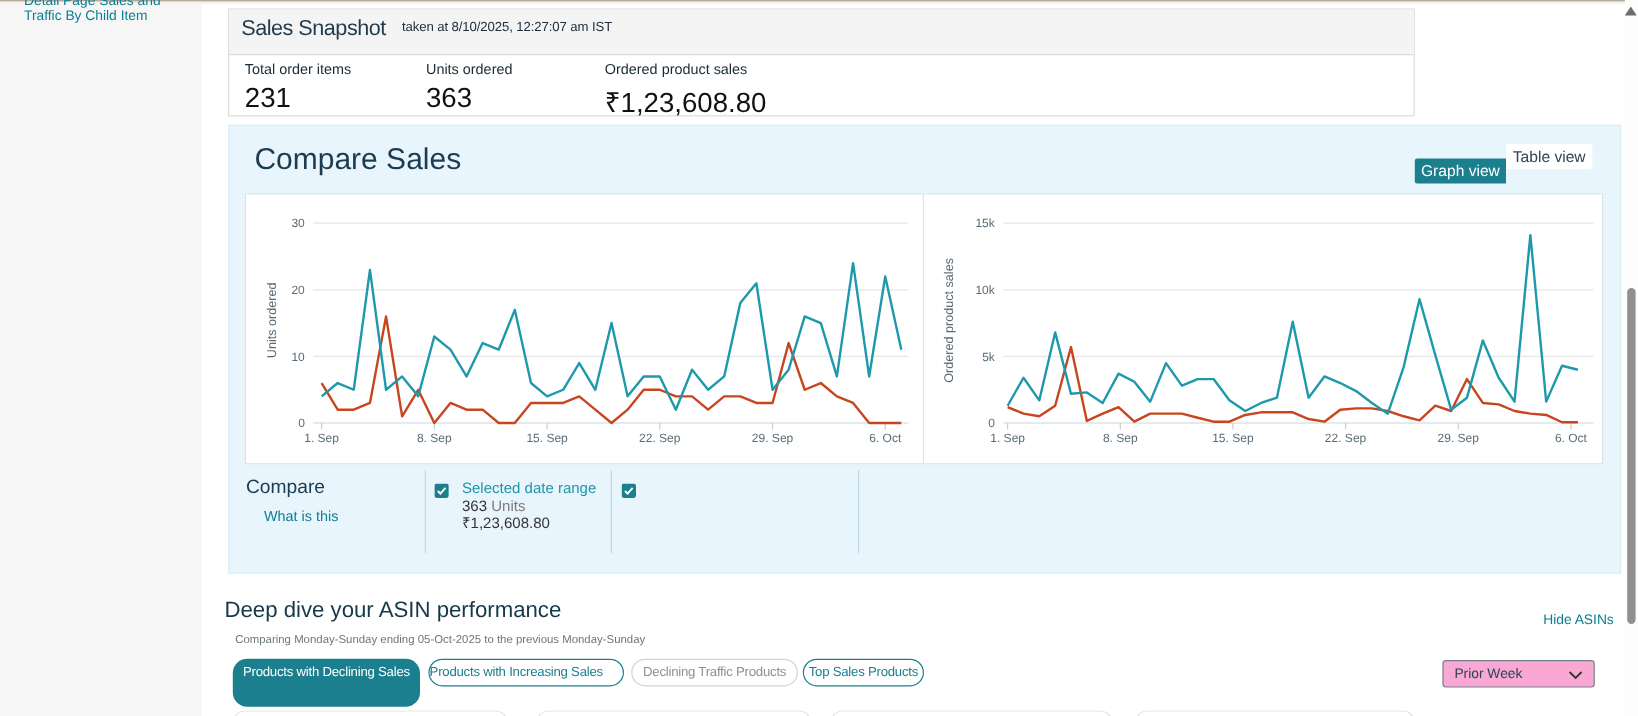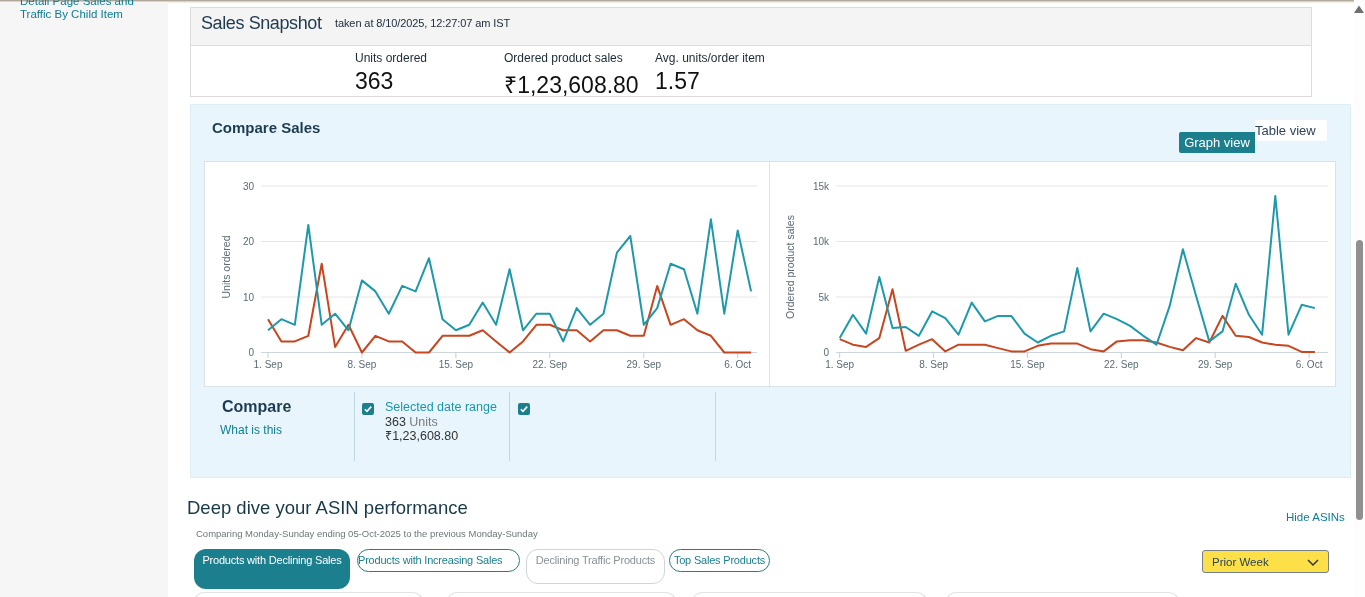--- a/index.html
+++ b/index.html
@@ -5,34 +5,34 @@
 body{width:1365px;height:597px;overflow:hidden;position:relative;font-family:"Liberation Sans",sans-serif;background:#fff;}
 .abs{position:absolute;}
 </style></head>
 <body>
 <div class="abs" style="left:0;top:0;width:1365px;height:1px;background:#b3a99b"></div>
 <div class="abs" style="left:0;top:1px;width:1365px;height:1px;background:#d9d3c8"></div>
 <div class="abs" style="left:0;top:2px;width:1365px;height:1px;background:#f1efe9"></div>
 <div class="abs" style="left:0;top:2px;width:168px;height:595px;background:#f6f6f6"></div>
 <div class="abs" style="left:20px;top:-5px;width:118px;font-size:11.5px;line-height:12.5px;color:#0d7e94">Detail Page Sales and Traffic By Child Item</div>
 
-<div class="abs" style="left:190px;top:7px;width:1122px;height:90px;border:1px solid #dcdcdc;background:#fff">
+<div class="abs" style="left:190px;top:7px;width:989px;height:90px;border:1px solid #dcdcdc;background:#fff">
   <div class="abs" style="left:0;top:0;width:100%;height:38px;background:#f4f4f4;border-bottom:1px solid #dcdcdc">
     <span class="abs" style="left:10px;top:5px;font-size:18px;letter-spacing:-0.4px;color:#1f3a4d">Sales Snapshot</span>
     <span class="abs" style="left:144px;top:9px;font-size:11px;letter-spacing:-0.1px;color:#232f3e">taken at 8/10/2025, 12:27:07 am IST</span>
   </div>
+  <div class="abs" style="left:13px;top:43px;font-size:12px;color:#1a2b36">Total order items<div style="font-size:23px;color:#111;margin-top:3px">231</div></div>
   <div class="abs" style="left:164px;top:43px;font-size:12px;color:#1a2b36">Units ordered<div style="font-size:23px;color:#111;margin-top:3px">363</div></div>
   <div class="abs" style="left:313px;top:43px;font-size:12px;color:#1a2b36">Ordered product sales<div style="font-size:23px;color:#111;margin-top:3px">₹1,23,608.80</div></div>
-  <div class="abs" style="left:464px;top:43px;font-size:12px;color:#1a2b36">Avg. units/order item<div style="font-size:23px;color:#111;margin-top:3px">1.57</div></div>
 </div>
 
 <div class="abs" style="left:190px;top:104px;width:1161px;height:374px;background:#e9f5fc;border:1px solid #ddeef7">
-  <span class="abs" style="left:21px;top:14px;font-size:15px;font-weight:bold;color:#1c3c52">Compare Sales</span>
+  <span class="abs" style="left:21px;top:14px;font-size:25px;font-weight:normal;color:#1c3c52">Compare Sales</span>
   <div class="abs" style="left:988px;top:27px;width:76px;height:21px;background:#1b7f8e;border-radius:2px 0 0 2px;color:#fff;font-size:13px;text-align:center;line-height:21px">Graph view</div>
-  <div class="abs" style="left:1064px;top:15px;width:72px;height:21px;background:#fff;border-radius:0 2px 2px 0;color:#30455c;font-size:13px;line-height:21px">Table view</div>
+  <div class="abs" style="left:1064px;top:15px;width:72px;height:21px;background:#fff;border-radius:0 2px 2px 0;color:#30455c;font-size:13px;text-align:center;line-height:21px">Table view</div>
 
   <div class="abs" style="left:13px;top:56px;width:1132px;height:226px;background:#fff;border:1px solid #d8e3e8">
     <svg width="563" height="226" style="position:absolute;left:0;top:0">
 <text x="25" y="105" font-size="10.5" fill="#5a6b75" transform="rotate(-90 25 105)" text-anchor="middle">Units ordered</text>
 <line x1="56" y1="190.5" x2="552" y2="190.5" stroke="#ccd6dd" stroke-width="1"></line>
         <text x="49" y="194.0" text-anchor="end" font-size="10" fill="#5a6b75">0</text>
         <line x1="56" y1="135.0" x2="552" y2="135.0" stroke="#e6e6e6" stroke-width="1"></line>
         <text x="49" y="138.5" text-anchor="end" font-size="10" fill="#5a6b75">10</text>
         <line x1="56" y1="79.5" x2="552" y2="79.5" stroke="#e6e6e6" stroke-width="1"></line>
         <text x="49" y="83.0" text-anchor="end" font-size="10" fill="#5a6b75">20</text>
@@ -74,21 +74,21 @@
         <text x="351.3" y="206" text-anchor="middle" font-size="10" fill="#5a6b75">22. Sep</text>
         <line x1="445.2" y1="190.5" x2="445.2" y2="196" stroke="#ccc" stroke-width="1"></line>
         <text x="445.2" y="206" text-anchor="middle" font-size="10" fill="#5a6b75">29. Sep</text>
         <line x1="539.1" y1="190.5" x2="539.1" y2="196" stroke="#ccc" stroke-width="1"></line>
         <text x="539.1" y="206" text-anchor="middle" font-size="10" fill="#5a6b75">6. Oct</text>
 <polyline points="69.7,177.2 82.9,182.7 96.1,184.9 109.3,176.1 122.5,127.2 135.7,188.8 148.9,182.7 162.1,177.2 175.3,189.4 188.5,182.7 201.7,182.7 214.9,182.7 228.1,186.1 241.3,189.4 254.5,189.4 267.7,183.8 280.9,181.6 294.1,181.6 307.3,181.6 320.5,187.2 333.7,189.4 346.9,179.4 360.1,178.3 373.3,178.3 386.5,180.5 399.7,184.9 412.9,188.3 426.1,176.1 439.3,180.5 452.5,153.9 465.7,173.8 478.9,175.0 492.1,180.5 505.3,182.7 518.5,183.8 531.7,189.9 544.9,189.9" fill="none" stroke="#c7461f" stroke-width="2" stroke-linejoin="round"></polyline>
 <polyline points="69.7,176.1 82.9,152.8 96.1,171.6 109.3,115.0 122.5,166.1 135.7,165.0 148.9,173.8 162.1,149.4 175.3,156.1 188.5,172.7 201.7,140.6 214.9,159.4 228.1,153.9 241.3,153.9 254.5,171.6 267.7,180.5 280.9,173.8 294.1,169.4 307.3,106.1 320.5,169.4 333.7,151.7 346.9,157.2 360.1,163.9 373.3,173.8 386.5,182.7 399.7,143.9 412.9,87.3 426.1,133.9 439.3,179.4 452.5,169.4 465.7,121.7 478.9,152.8 492.1,172.7 505.3,34.0 518.5,172.7 531.7,142.8 544.9,146.1" fill="none" stroke="#1e99ab" stroke-width="2" stroke-linejoin="round"></polyline>
 </svg>
   </div>
 
-  <span class="abs" style="left:31px;top:293px;font-size:16px;font-weight:bold;color:#1c3c52">Compare</span>
+  <span class="abs" style="left:14px;top:293px;font-size:16px;font-weight:normal;color:#1c3c52">Compare</span>
   <span class="abs" style="left:29px;top:318px;font-size:12px;color:#0d7e94">What is this</span>
   <div class="abs" style="left:163px;top:287px;width:1px;height:69px;background:#bdd9e3"></div>
   <div class="abs" style="left:318px;top:287px;width:1px;height:69px;background:#bdd9e3"></div>
   <div class="abs" style="left:524px;top:287px;width:1px;height:69px;background:#bdd9e3"></div>
   <div class="abs" style="left:171px;top:298px;width:12px;height:12px">
       <svg width="12" height="12" viewBox="0 0 12 12" style="position:absolute;left:0;top:0">
         <rect width="12" height="12" rx="2" fill="#1b7f8e"></rect>
         <polyline points="2.8,6.2 5,8.4 9.2,3.6" fill="none" stroke="#fff" stroke-width="1.6"></polyline>
       </svg>
     </div>
@@ -104,24 +104,24 @@
       </svg>
     </div>
 </div>
 
 <span class="abs" style="left:187px;top:497px;font-size:18.5px;color:#16394a">Deep dive your ASIN performance</span>
 <span class="abs" style="left:1286px;top:511px;font-size:11.5px;color:#0d7e94">Hide ASINs</span>
 <span class="abs" style="left:196px;top:528px;font-size:9.5px;color:#6c7778">Comparing Monday-Sunday ending 05-Oct-2025 to the previous Monday-Sunday</span>
 
 <div class="abs" style="left:194px;top:549px;width:156px;height:40px;border-radius:12px;background:#1b7f8e;color:#fff;font-size:11px;letter-spacing:-0.2px;white-space:nowrap;text-align:center;line-height:23px">Products with Declining Sales</div>
 <div class="abs" style="left:357px;top:549px;width:163px;height:23px;border-radius:12px;background:#fff;border:1px solid #1b7f8e;color:#1b7f8e;font-size:11px;letter-spacing:-0.2px;white-space:nowrap;line-height:21px">Products with Increasing Sales</div>
-<div class="abs" style="left:526px;top:549px;width:139px;height:35px;border-radius:12px;background:#fff;border:1px solid #d0d5d9;color:#8b9196;font-size:11px;letter-spacing:-0.2px;white-space:nowrap;text-align:center;line-height:21px">Declining Traffic Products</div>
+<div class="abs" style="left:526px;top:549px;width:139px;height:23px;border-radius:12px;background:#fff;border:1px solid #d0d5d9;color:#8b9196;font-size:11px;letter-spacing:-0.2px;white-space:nowrap;text-align:center;line-height:21px">Declining Traffic Products</div>
 <div class="abs" style="left:669px;top:549px;width:101px;height:23px;border-radius:12px;background:#fff;border:1px solid #1b7f8e;color:#1b7f8e;font-size:11px;letter-spacing:-0.2px;white-space:nowrap;text-align:center;line-height:21px">Top Sales Products</div>
 
-<div class="abs" style="left:1202px;top:550px;width:127px;height:23px;border:1px solid #768089;border-radius:3px;background:#fde047">
+<div class="abs" style="left:1202px;top:550px;width:127px;height:23px;border:1px solid #768089;border-radius:3px;background:#f9a8d4">
   <span class="abs" style="left:9px;top:5px;font-size:11.5px;color:#2b4257">Prior Week</span>
   <svg width="12" height="8" style="position:absolute;right:9px;top:8px">
       <polyline points="1,1 6,6 11,1" fill="none" stroke="#333" stroke-width="1.5"></polyline>
     </svg>
 </div>
 
 <div class="abs" style="left:194px;top:592px;width:229px;height:10px;background:#fff;border:1px solid #e2e2e2;border-radius:10px 10px 0 0"></div>
 <div class="abs" style="left:447px;top:592px;width:229px;height:10px;background:#fff;border:1px solid #e2e2e2;border-radius:10px 10px 0 0"></div>
 <div class="abs" style="left:692px;top:592px;width:235px;height:10px;background:#fff;border:1px solid #e2e2e2;border-radius:10px 10px 0 0"></div>
 <div class="abs" style="left:946px;top:592px;width:233px;height:10px;background:#fff;border:1px solid #e2e2e2;border-radius:10px 10px 0 0"></div>

